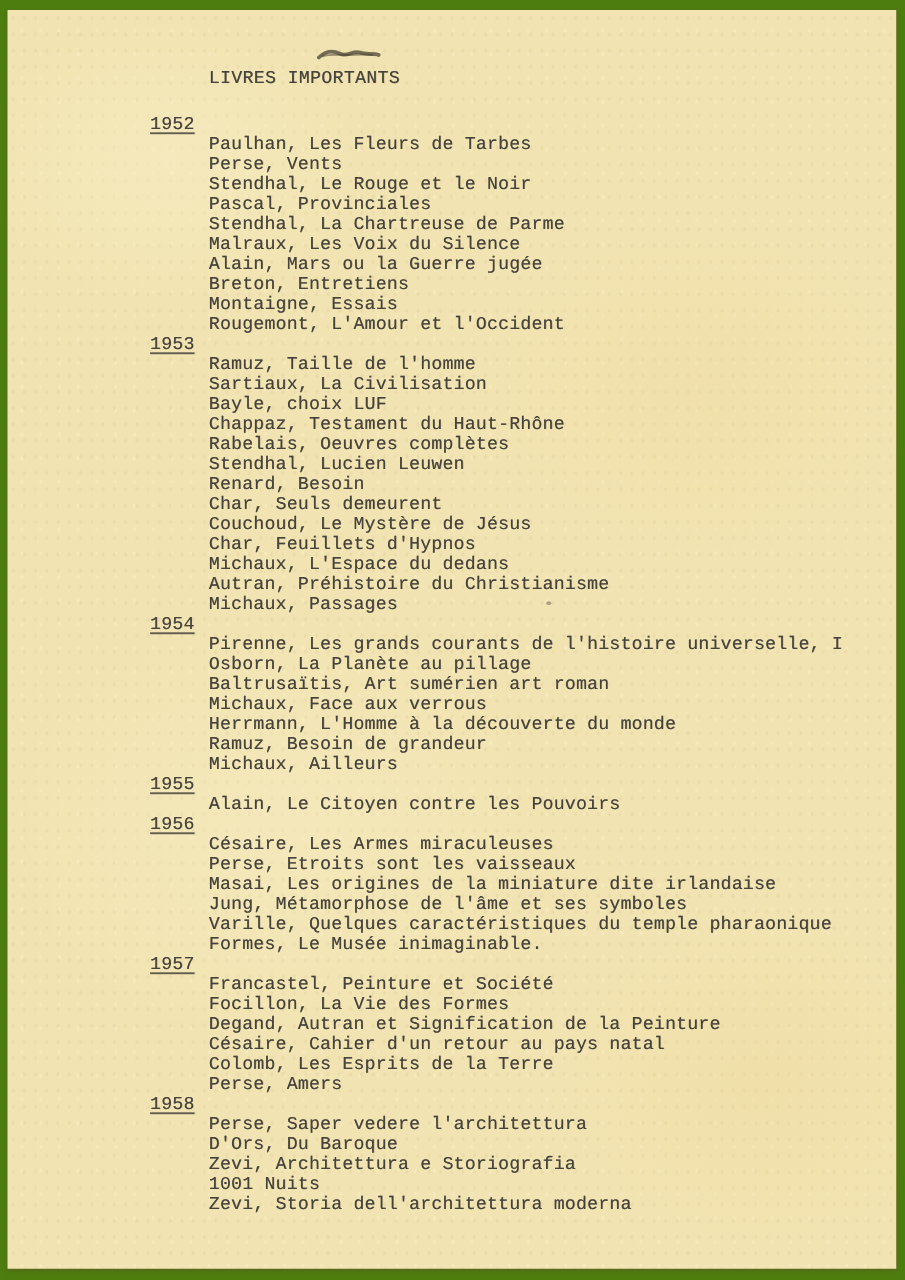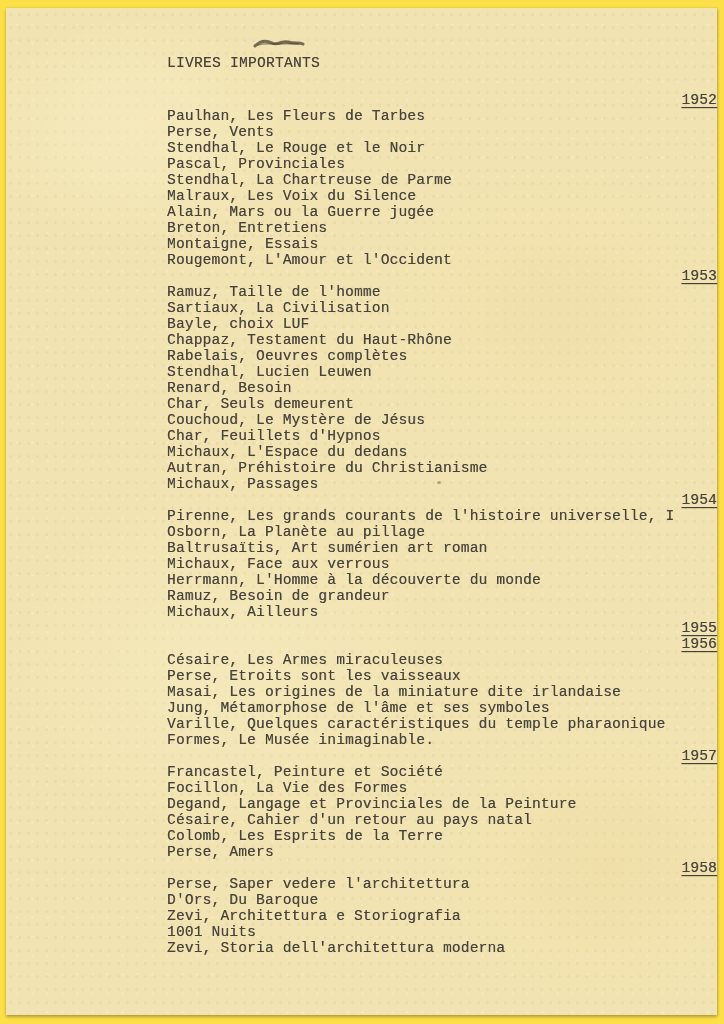--- a/index.html
+++ b/index.html
@@ -1,21 +1,21 @@
 <!DOCTYPE html>
 <html><head>
 <meta charset="utf-8">
 <style>
   html,body{margin:0;padding:0;}
   body{
     width:724px;height:1024px;overflow:hidden;
     background:#fbfbf9;
     font-family:"Liberation Mono","DejaVu Sans Mono",monospace;
   }
-  .canvas{position:relative;width:724px;height:1024px;background:#fde047;}
+  .canvas{position:relative;width:724px;height:1024px;background:#4d7c0f;}
   .paper{
     position:absolute;left:6px;top:8px;width:711px;height:1007px;
     background-color:#f2e4b2;
     background-image:
       radial-gradient(220px 160px at 18% 12%, rgba(248,238,198,.55), transparent 70%),
       radial-gradient(260px 200px at 78% 30%, rgba(236,216,156,.38), transparent 70%),
       radial-gradient(300px 240px at 30% 65%, rgba(247,236,196,.45), transparent 70%),
       radial-gradient(240px 200px at 85% 85%, rgba(235,214,152,.38), transparent 70%),
       radial-gradient(rgba(197,174,120,.16) 1px, transparent 1.4px),
       radial-gradient(rgba(255,250,228,.22) 1px, transparent 1.4px);
@@ -34,21 +34,20 @@
   }
   .list{position:absolute;left:0;top:84px;right:0;}
   .year,.book{
     height:16px;line-height:16px;font-size:14.5px;letter-spacing:.2px;
   }
   .year{
     padding-left:114px;
     text-decoration:underline;
     text-decoration-thickness:1.4px;
     text-underline-offset:3px;
-    text-align:right;
   }
   .book{padding-left:161px;}
   .smudge{position:absolute;left:246px;top:28px;}
   .speck{
     position:absolute;left:431px;top:473px;width:4px;height:3px;
     border-radius:50%;background:rgba(86,79,66,.45);
   }
 </style>
 </head>
 <body>
@@ -91,31 +90,32 @@
         <div class="book typed">Michaux, Passages</div>
         <div class="year typed">1954</div>
         <div class="book typed">Pirenne, Les grands courants de l'histoire universelle, I</div>
         <div class="book typed">Osborn, La Planète au pillage</div>
         <div class="book typed">Baltrusaïtis, Art sumérien art roman</div>
         <div class="book typed">Michaux, Face aux verrous</div>
         <div class="book typed">Herrmann, L'Homme à la découverte du monde</div>
         <div class="book typed">Ramuz, Besoin de grandeur</div>
         <div class="book typed">Michaux, Ailleurs</div>
         <div class="year typed">1955</div>
+        <div class="book typed">Alain, Le Citoyen contre les Pouvoirs</div>
         <div class="year typed">1956</div>
         <div class="book typed">Césaire, Les Armes miraculeuses</div>
         <div class="book typed">Perse, Etroits sont les vaisseaux</div>
         <div class="book typed">Masai, Les origines de la miniature dite irlandaise</div>
         <div class="book typed">Jung, Métamorphose de l'âme et ses symboles</div>
         <div class="book typed">Varille, Quelques caractéristiques du temple pharaonique</div>
         <div class="book typed">Formes, Le Musée inimaginable.</div>
         <div class="year typed">1957</div>
         <div class="book typed">Francastel, Peinture et Société</div>
         <div class="book typed">Focillon, La Vie des Formes</div>
-        <div class="book typed">Degand, Langage et Provinciales de la Peinture</div>
+        <div class="book typed">Degand, Autran et Signification de la Peinture</div>
         <div class="book typed">Césaire, Cahier d'un retour au pays natal</div>
         <div class="book typed">Colomb, Les Esprits de la Terre</div>
         <div class="book typed">Perse, Amers</div>
         <div class="year typed">1958</div>
         <div class="book typed">Perse, Saper vedere l'architettura</div>
         <div class="book typed">D'Ors, Du Baroque</div>
         <div class="book typed">Zevi, Architettura e Storiografia</div>
         <div class="book typed">1001 Nuits</div>
         <div class="book typed">Zevi, Storia dell'architettura moderna</div>
       </div>

